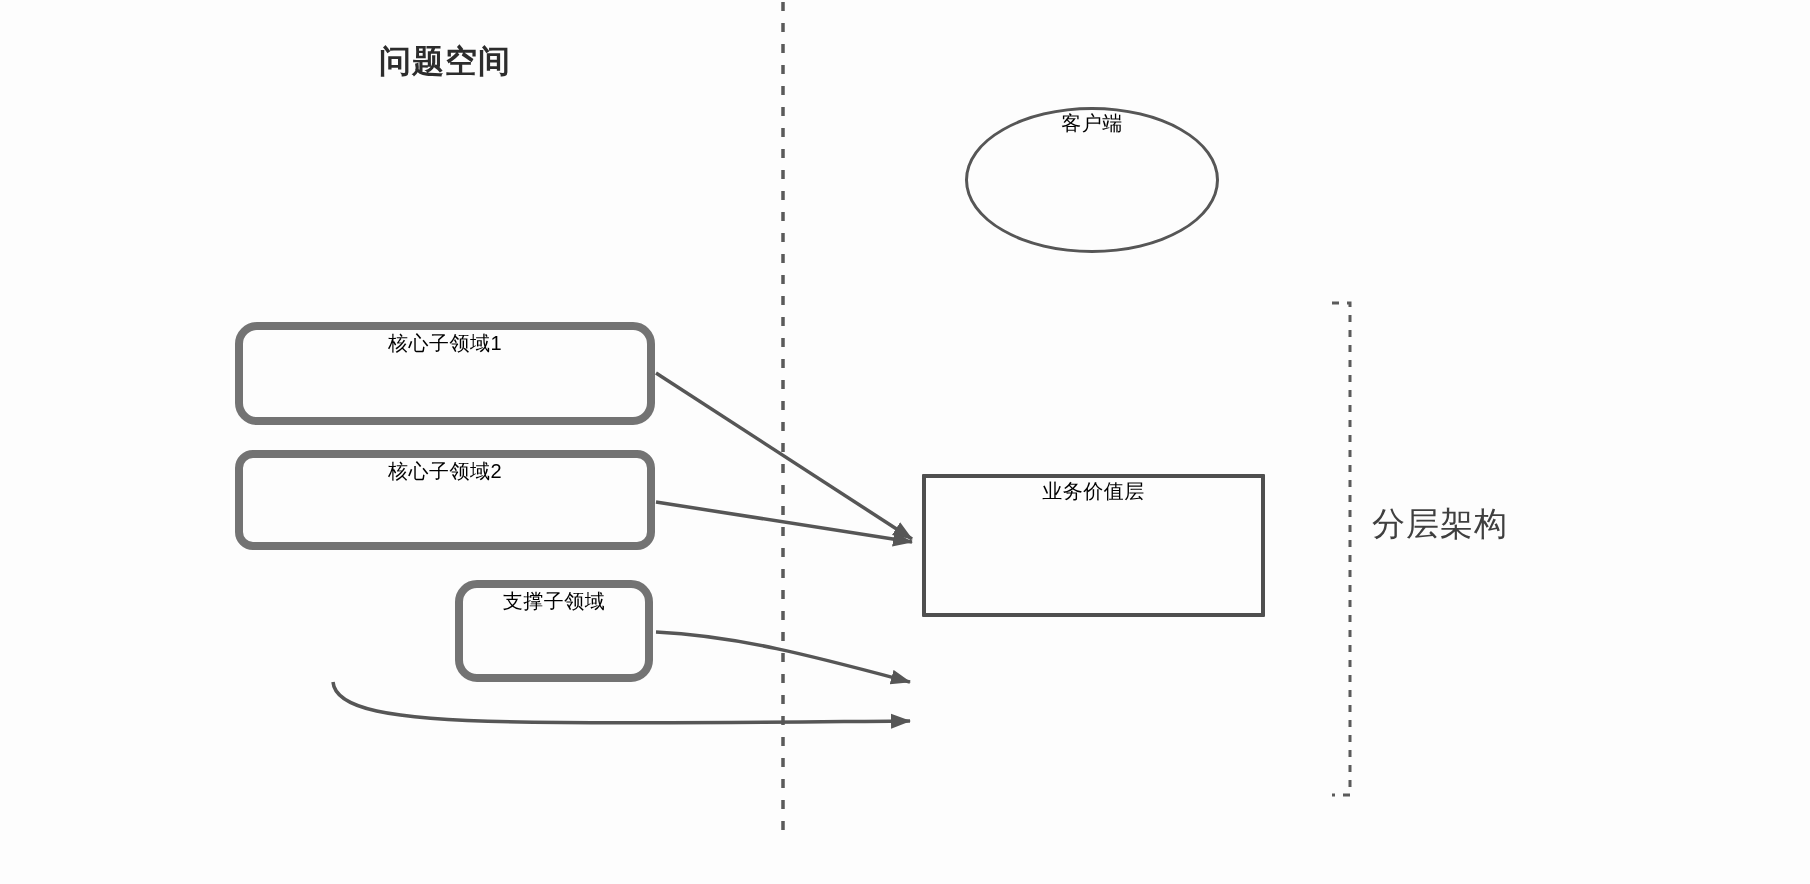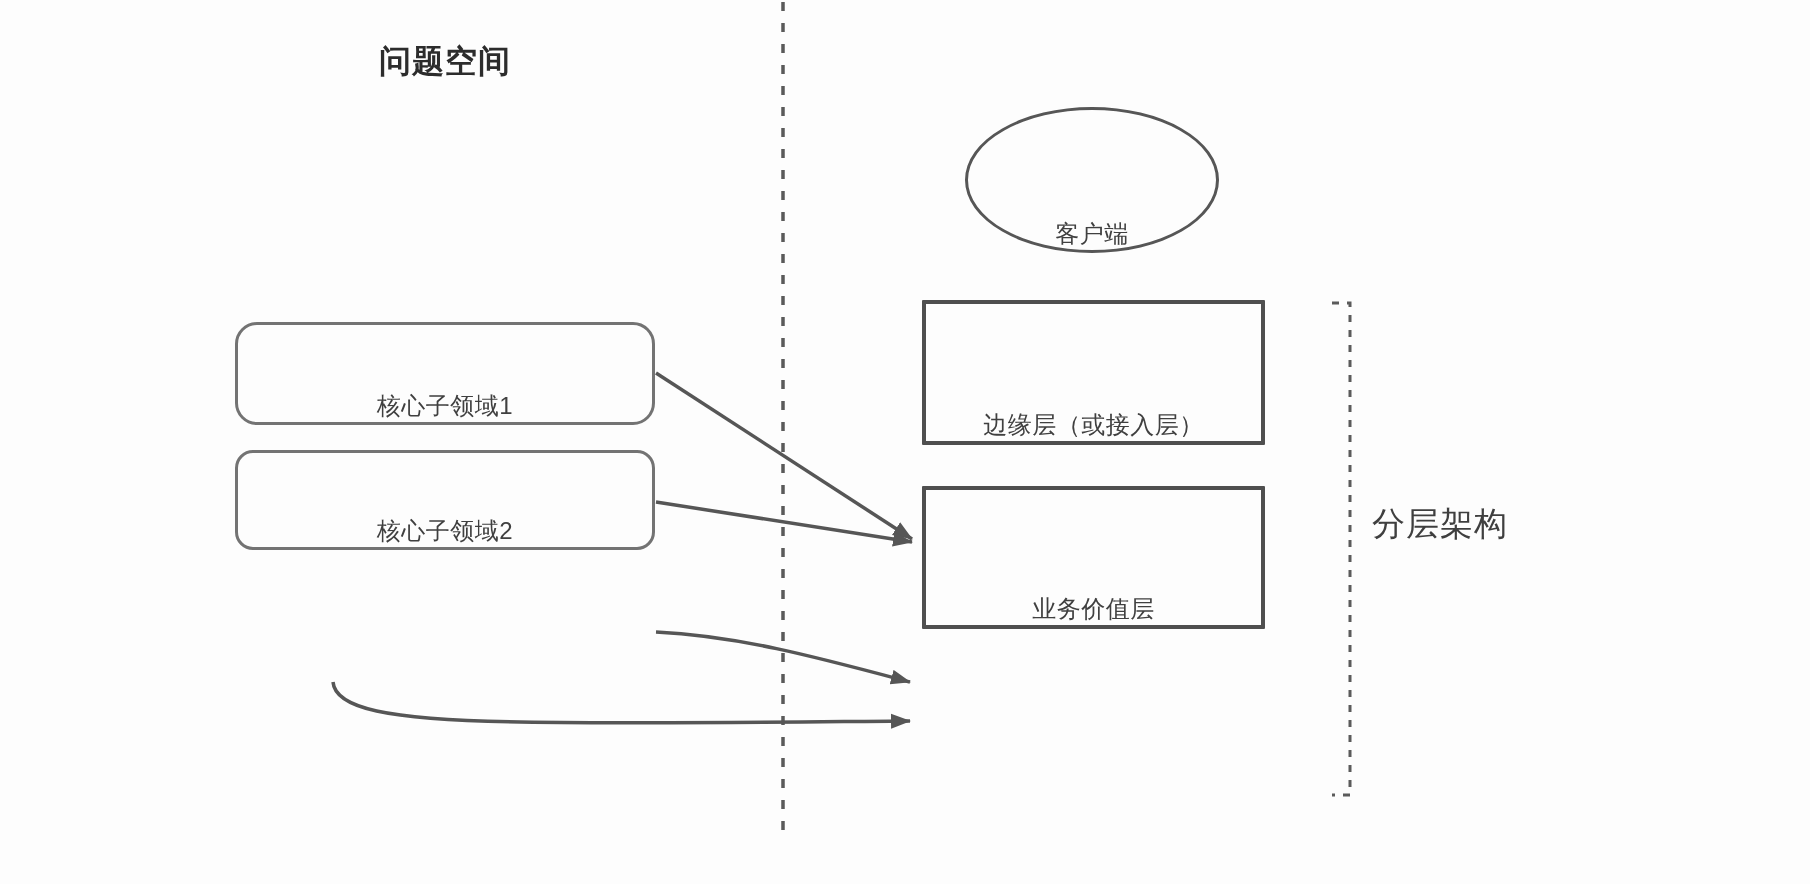--- a/index.html
+++ b/index.html
@@ -11,24 +11,24 @@
     overflow:hidden;
   }
   .title{
     position:absolute;
     font-size:32px;font-weight:bold;color:#2c2c2c;
     text-align:center;line-height:46px;letter-spacing:1px;
   }
   .node{
     position:absolute;box-sizing:border-box;
     background:#fdfdfd;
-    display:flex;align-items:flex-end;justify-content:center;
-    font-size:24px;color:#404040;letter-spacing:0.5px;
+    display:flex;align-items:flex-start;justify-content:center;
+    font-size:20px;color:#000000;letter-spacing:0.5px;
   }
-  .rounded{border:3px solid #737373;border-radius:22px;}
+  .rounded{border:8px solid #737373;border-radius:22px;}
   .rect{border:4px solid #4f4f4f;border-radius:1px;}
   .ellipse{border:3px solid #565656;border-radius:50%;}
   .side-label{
     position:absolute;
     font-size:33px;color:#3f3f3f;letter-spacing:1px;
     line-height:30px;white-space:nowrap;
   }
   svg.lines{position:absolute;left:0;top:0;pointer-events:none;}
 </style>
 </head>
@@ -37,28 +37,28 @@
 <div class="canvas">
 
   <div class="title" style="left:235px;top:38px;width:420px;">问题空间</div>
 
   <div class="node rounded" style="left:235px;top:322px;width:420px;height:103px;">
     <span>核心子领域1</span>
   </div>
   <div class="node rounded" style="left:235px;top:450px;width:420px;height:100px;border-radius:18px;">
     <span>核心子领域2</span>
   </div>
+  <div class="node rounded" style="left:455px;top:580px;width:198px;height:102px;">
+    <span>支撑子领域</span>
+  </div>
 
   <div class="node ellipse" style="left:965px;top:107px;width:254px;height:146px;">
     <span>客户端</span>
   </div>
-  <div class="node rect" style="left:922px;top:300px;width:343px;height:145px;">
-    <span>边缘层（或接入层）</span>
-  </div>
-  <div class="node rect" style="left:922px;top:474px;width:343px;height:143px;margin-top:12px;">
+  <div class="node rect" style="left:922px;top:474px;width:343px;height:143px;">
     <span>业务价值层</span>
   </div>
 
   <div class="side-label" style="left:1372px;top:509px;">分层架构</div>
 
   <svg class="lines" width="1810" height="884" viewBox="0 0 1810 884">
     <defs>
       <marker id="arrow" markerUnits="userSpaceOnUse" markerWidth="24" markerHeight="18" refX="19" refY="8" orient="auto">
         <path d="M0,0.5 L20,8 L0,15.5 z" fill="#565656"></path>
       </marker>

